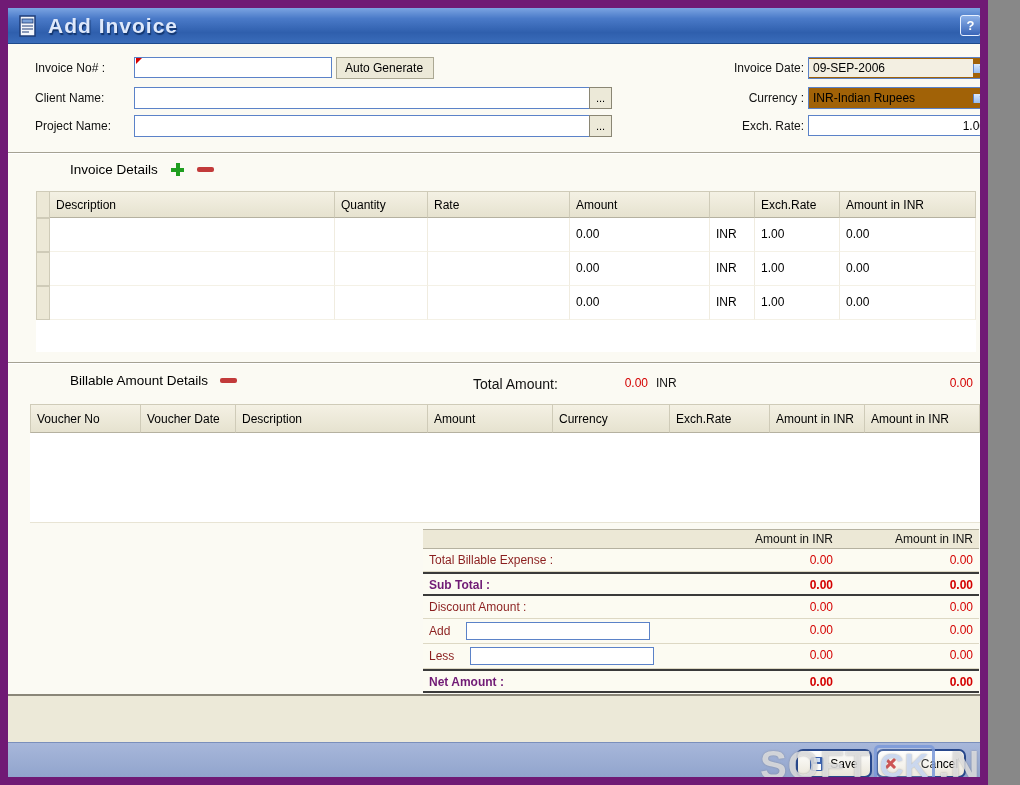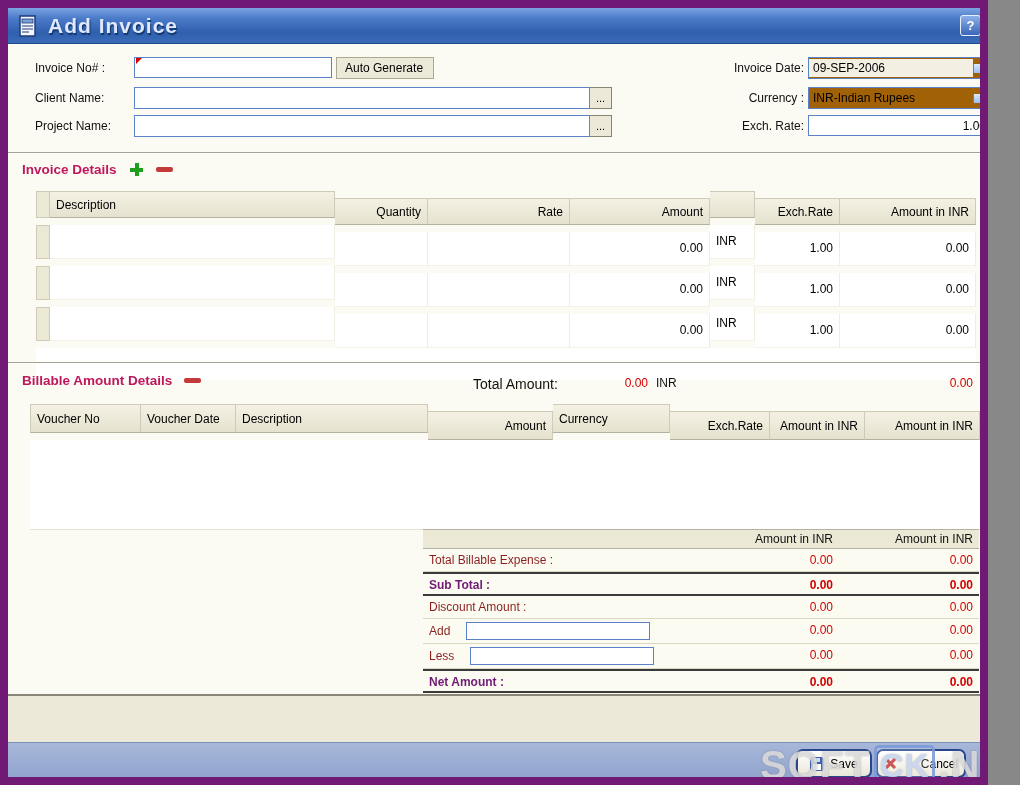--- a/index.html
+++ b/index.html
@@ -65,36 +65,36 @@
   #combo-date .combo-text { background:#f3efe2; }
   #combo-currency { left:784px; top:42px; }
   #input-exch { left:784px; top:70px; width:183px; text-align:right; }
   
   .sep { position:absolute; left:0; width:1014px; border-top:1px solid #a5a193; border-bottom:1px solid #ffffff; }
   #sep1 { top:144px; } #sep2 { top:354px; }
   
   .section-head { position:absolute; display:flex; align-items:center; gap:12px; }
   #invoice-head { left:14px; top:154px; }
   #billable-head { left:14px; top:365px; }
-  .section-title { font-size:13.5px; font-weight:bold; color:#be185d; }
+  .section-title { font-size:13.5px; font-weight:normal; color:#000000;margin-left:48px; }
   .plus-icon { width:15px; height:15px; position:relative; display:inline-block; cursor:pointer; }
   .plus-icon::before { content:""; position:absolute; left:6px; top:1px; width:4px; height:13px; background:#1f9e1f; }
   .plus-icon::after  { content:""; position:absolute; left:1px; top:6px; width:13px; height:4px; background:#1f9e1f; }
   .minus-icon { width:17px; height:5px; background:#c23a3a; border-radius:2px; display:inline-block; cursor:pointer; }
   
   #invoice-table { position:absolute; left:28px; top:183px; width:940px; font-size:12px; }
   .itbl-row { display:grid; grid-template-columns:14px 285px 93px 142px 140px 45px 85px 136px; }
   .hcell { background:linear-gradient(#f4f1e4,#e6e2cf); border-top:1px solid #cfcbb8;
     border-bottom:1px solid #b5b1a0; border-right:1px solid #cfcbb8; height:27px; line-height:26px;
     padding:0 6px; overflow:hidden; white-space:nowrap; }
   .hcell:first-child { border-left:1px solid #cfcbb8; }
   .bcell { background:#fff; height:34px; line-height:33px; border-right:1px solid #f0ece0;
     border-bottom:1px solid #f4f1e6; padding:0 6px; overflow:hidden; }
   .rowsel { background:#ece8d6 !important; border:1px solid #cfcbb8; cursor:pointer; }
-  .num { text-align:right;margin-top:7px; }
+  .num { text-align:left; }
   .filler { height:32px; background:#fff; }
   
   #total-amount-label { position:absolute; left:465px; top:368px; font-size:14px; color:#111; }
   #total-amount-value { position:absolute; left:592px; top:368px; width:48px; text-align:right; font-size:12px; color:#d40000; }
   #total-amount-cur   { position:absolute; left:648px; top:368px; font-size:12px; color:#111; }
   #total-amount-inr   { position:absolute; left:903px; top:368px; width:62px; text-align:right; font-size:12px; color:#d40000; }
   #billable-table { position:absolute; left:22px; top:396px; width:950px; font-size:12px; }
   .btbl-row { display:grid; grid-template-columns:111px 95px 192px 125px 117px 100px 95px 115px; }
   .btbl-row .hcell { height:29px; line-height:28px; }
   #billable-body { height:90px; background:#fff; border-bottom:1px solid #e8e4d4; }

